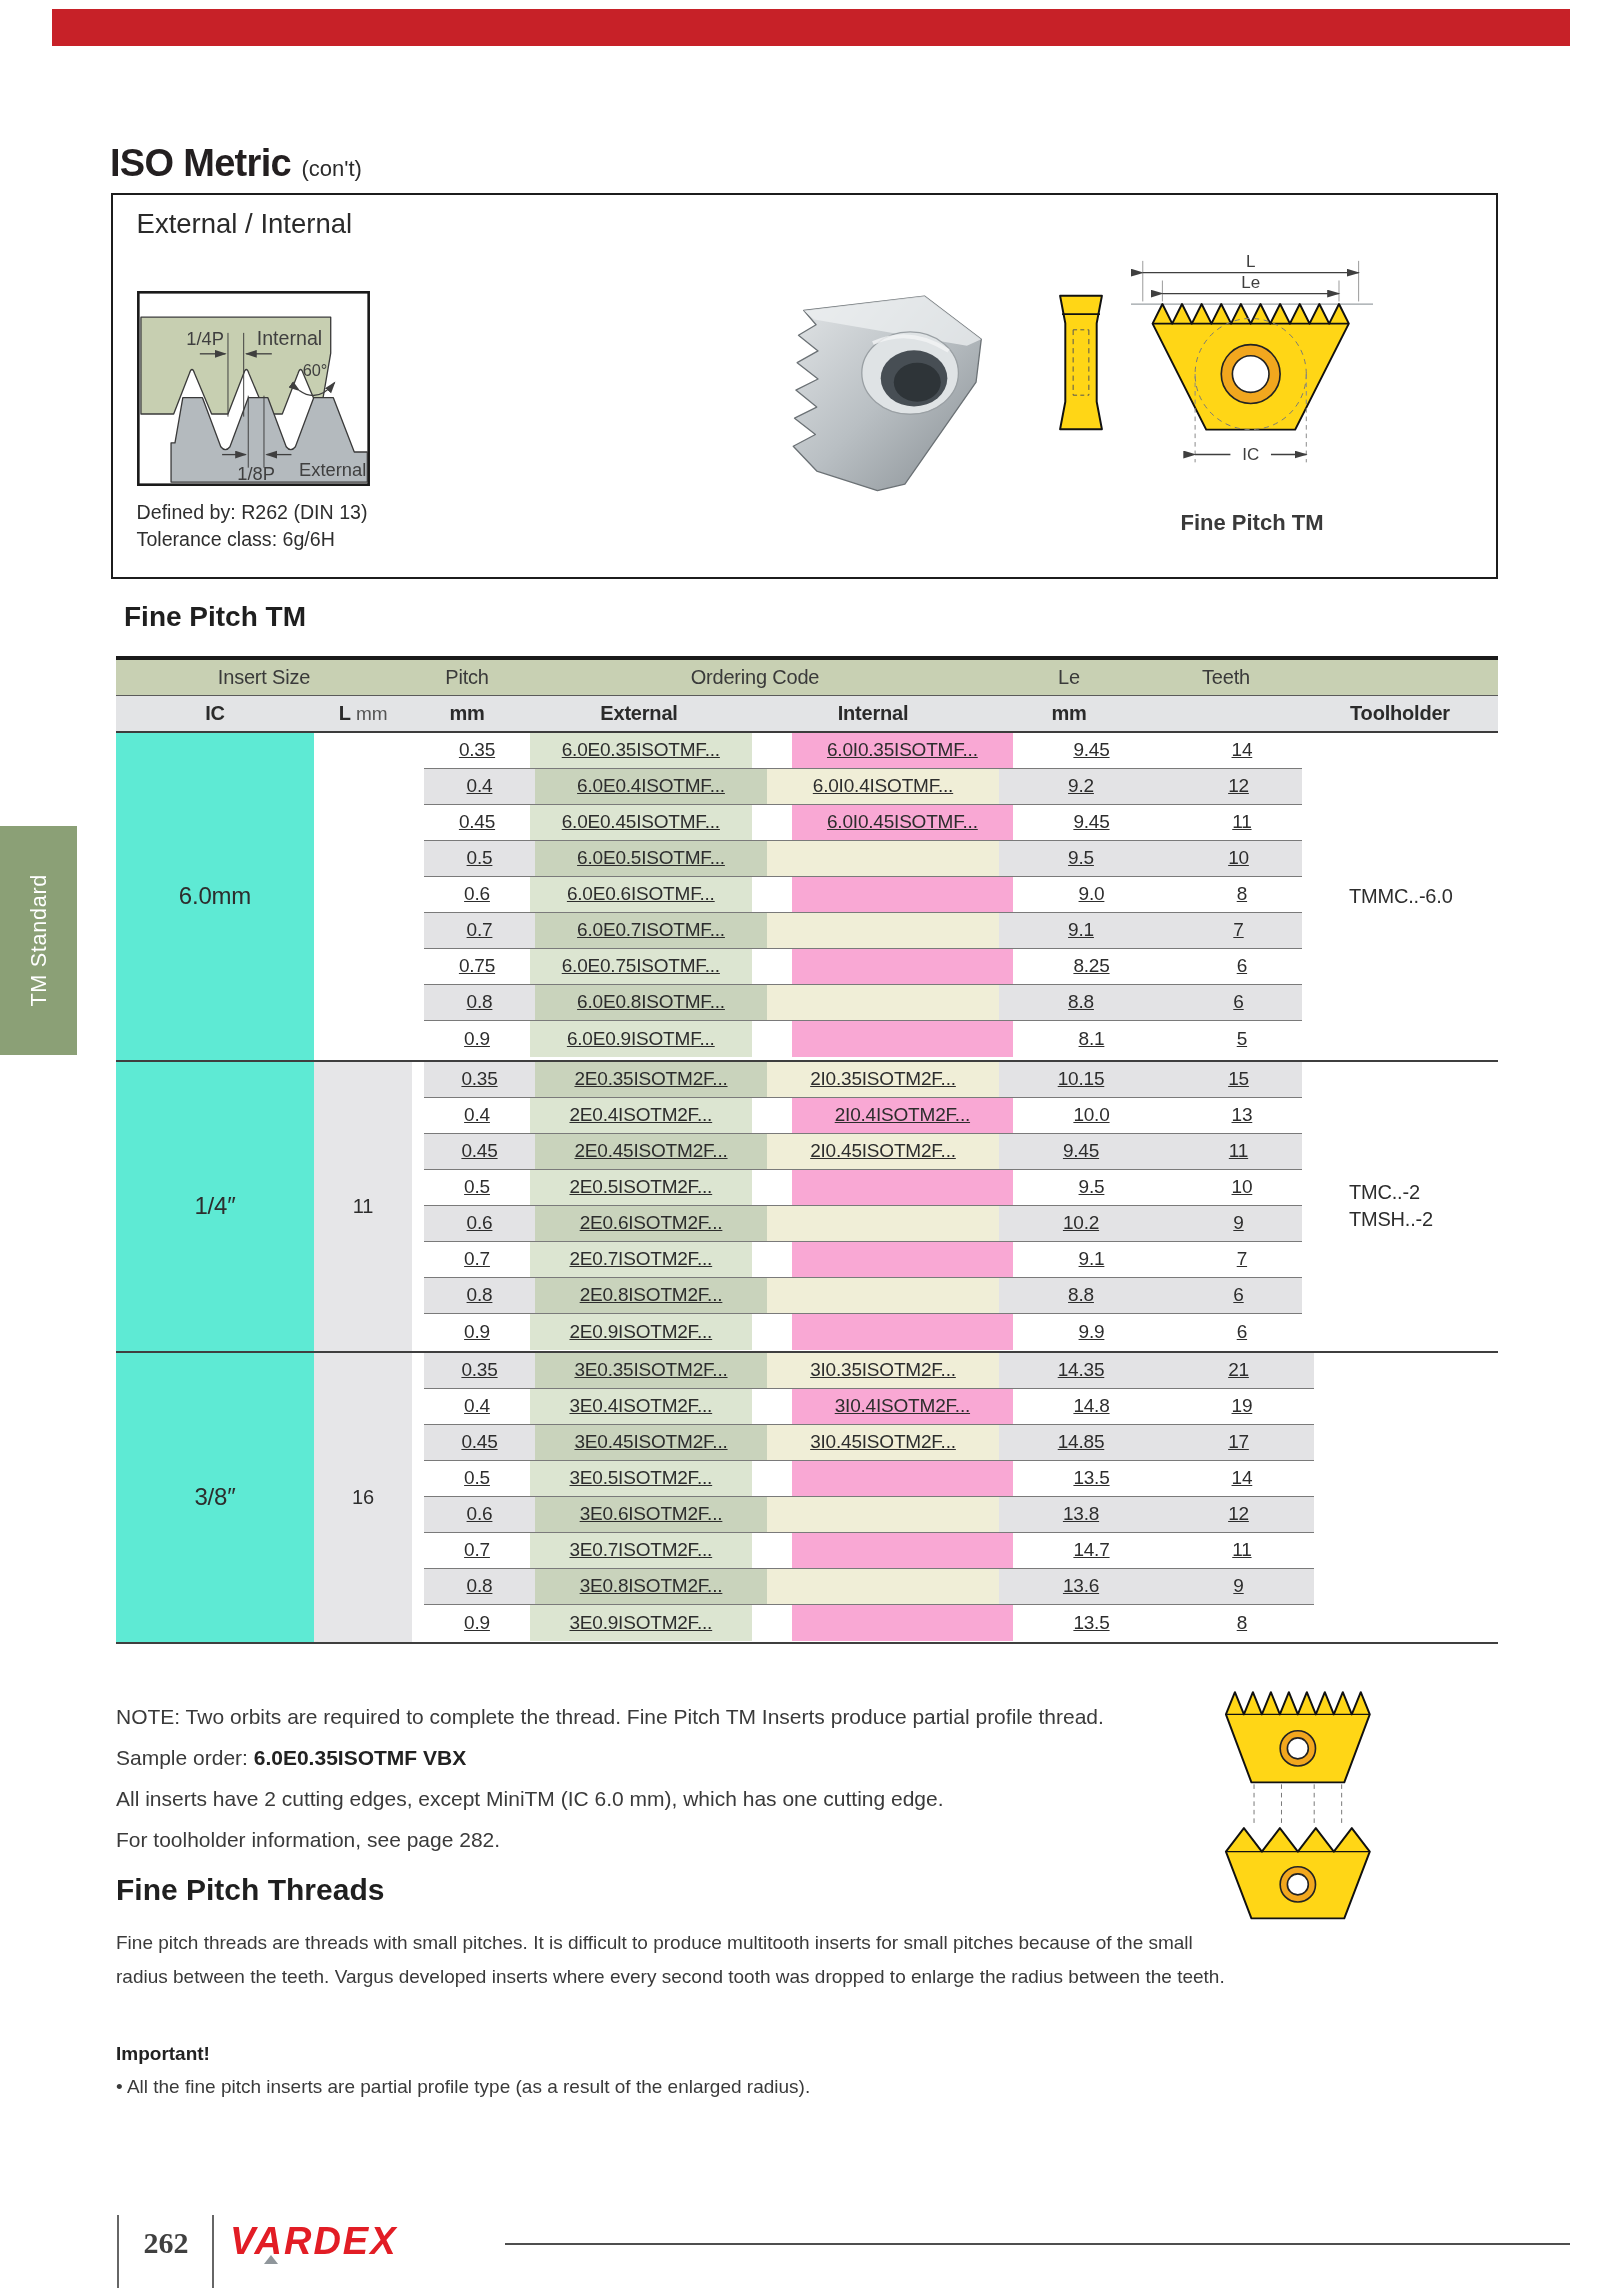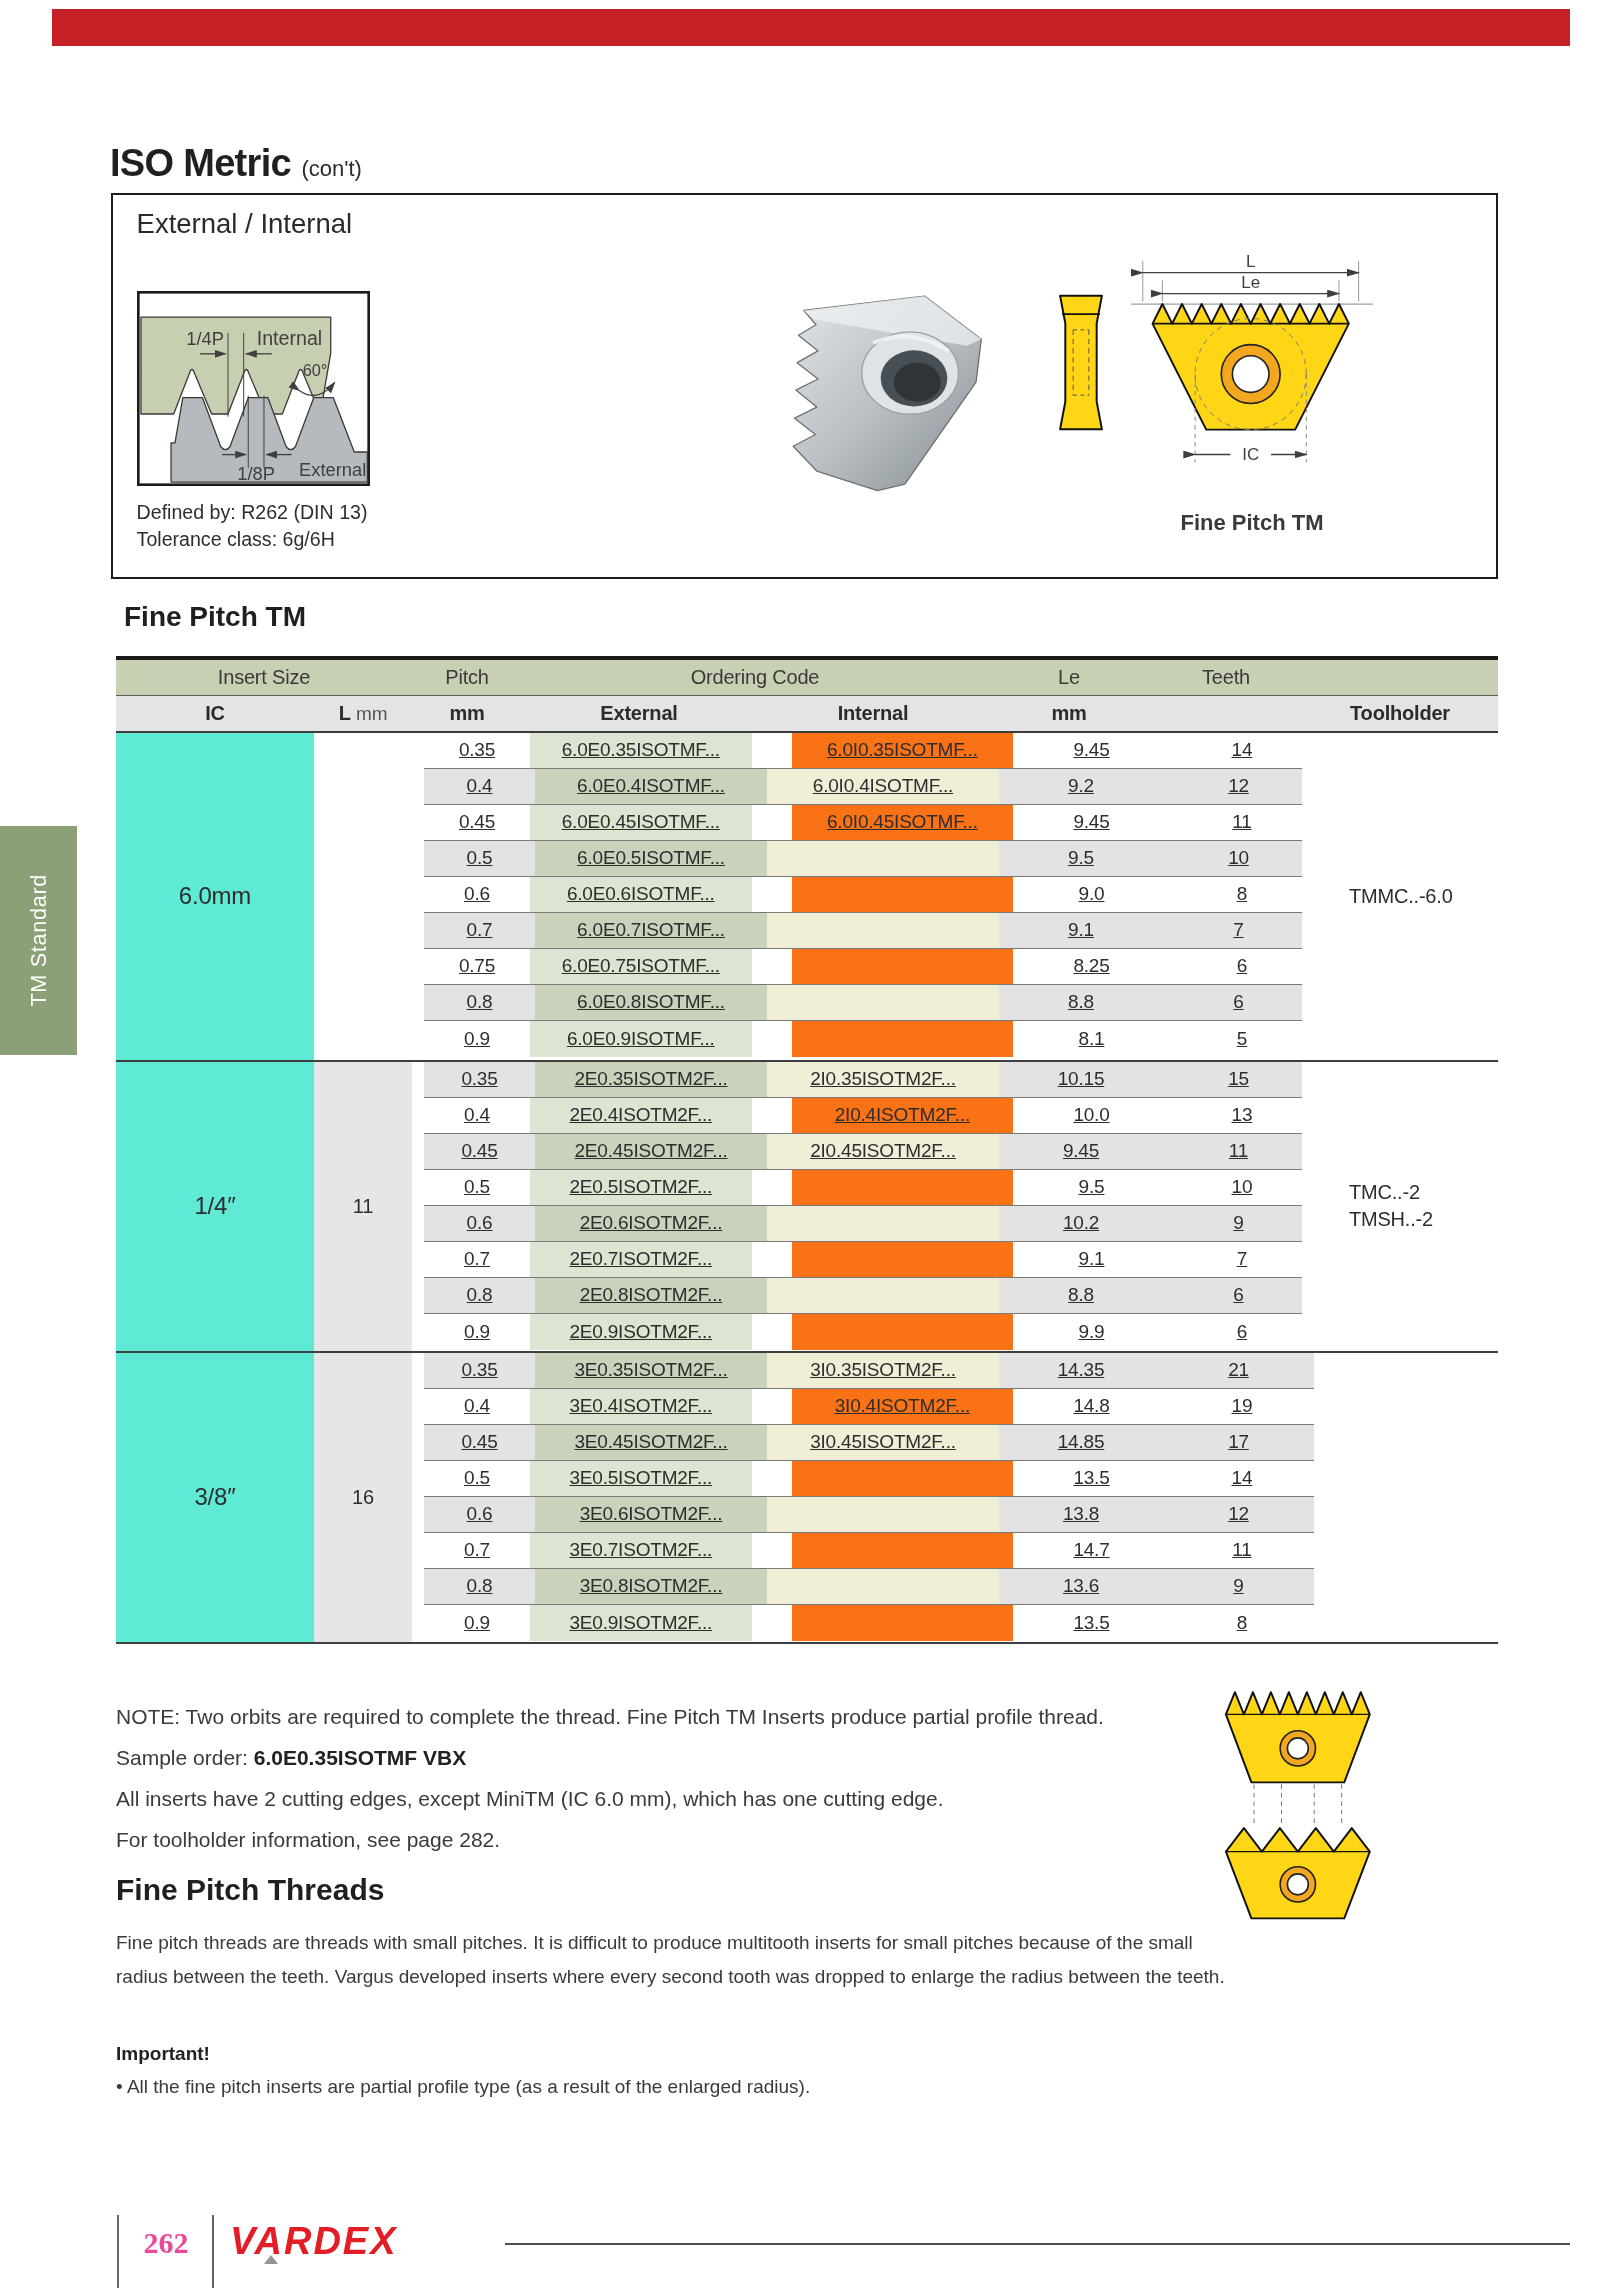--- a/index.html
+++ b/index.html
@@ -51,21 +51,21 @@
     display:flex; align-items:center; justify-content:center; font-size:20px; }
   .rows { position:absolute; left:308px; top:0; width:890px;text-decoration:underline; }
   .trow { display:flex; height:36px; }
   .trow:not(:last-child) { border-bottom:1.3px solid #7a7a7a; }
   .trow div { display:flex; align-items:center; justify-content:center; font-size:19px; color:#2d2d2d; }
   .c-pitch { width:111px; } .c-ext { width:232px; } .c-int { width:232px; }
   .c-le { width:164px; } .c-teeth { width:151px; }
   .odd .c-pitch,.odd .c-le,.odd .c-teeth { background:#ffffff; }
   .even .c-pitch,.even .c-le,.even .c-teeth { background:#e3e3e5; }
   .odd .c-ext { background:#dce5d1; } .even .c-ext { background:#c9d3bc; }
-  .odd .c-int { background:#f97316;margin-left:40px; } .even .c-int { background:#f0eed7; }
+  .odd .c-int { background:#f9a8d4;margin-left:40px; } .even .c-int { background:#f0eed7; }
   .cell-tool { position:absolute; left:1186px; top:0; bottom:0; width:196px; background:#fff;
     display:flex; flex-direction:column; justify-content:center; padding-left:47px;
     font-size:20px; line-height:27px; }
 
   
   .noteline { left:116px; font-size:21px; color:#3a3a3a; white-space:nowrap; }
   #note1 { top:1705px; } #note2 { top:1746px; } #note3 { top:1787px; } #note4 { top:1828px; }
   #note2 b { font-weight:700; color:#222; }
 
   #ill-bottom { left:1216px; top:1683px; }
@@ -73,21 +73,21 @@
   
   #fpt-title { left:116px; top:1873px; font-size:30px; font-weight:700; color:#1f1f1f; }
   #fpt-body { left:116px; top:1914px; width:1112px; font-size:19px; line-height:34px; color:#3a3a3a;margin-top:12px; }
   #important { left:116px; top:2043px; font-size:19px; font-weight:700; color:#222; }
   #bullet { left:116px; top:2076px; font-size:19px; color:#3a3a3a; }
 
   
   .fbar { width:2px; background:#666; height:73px; top:2215px; }
   #fbar1 { left:117px; } #fbar2 { left:212px; }
   #page-num { left:128px; top:2226px; width:76px; text-align:center;
-    font-family:"Liberation Serif","DejaVu Serif",serif; font-size:30px; font-weight:700; color:#ec4899; }
+    font-family:"Liberation Serif","DejaVu Serif",serif; font-size:30px; font-weight:700; color:#404040; }
   #brand { left:230px; top:2220px; font-size:38px; font-weight:800; font-style:italic;
     letter-spacing:2px; color:#e21d25; }
   #brand-tri { left:264px; top:2255px; width:0; height:0;
     border-left:7.2px solid transparent; border-right:7.2px solid transparent;
     border-bottom:9.8px solid #8f969b; }
   #footer-line { left:505px; top:2243px; width:1065px; height:2px; background:#4f4f4f; }
 
   svg text { font-family:"Liberation Sans","DejaVu Sans",sans-serif; }
 </style>
 </head>

